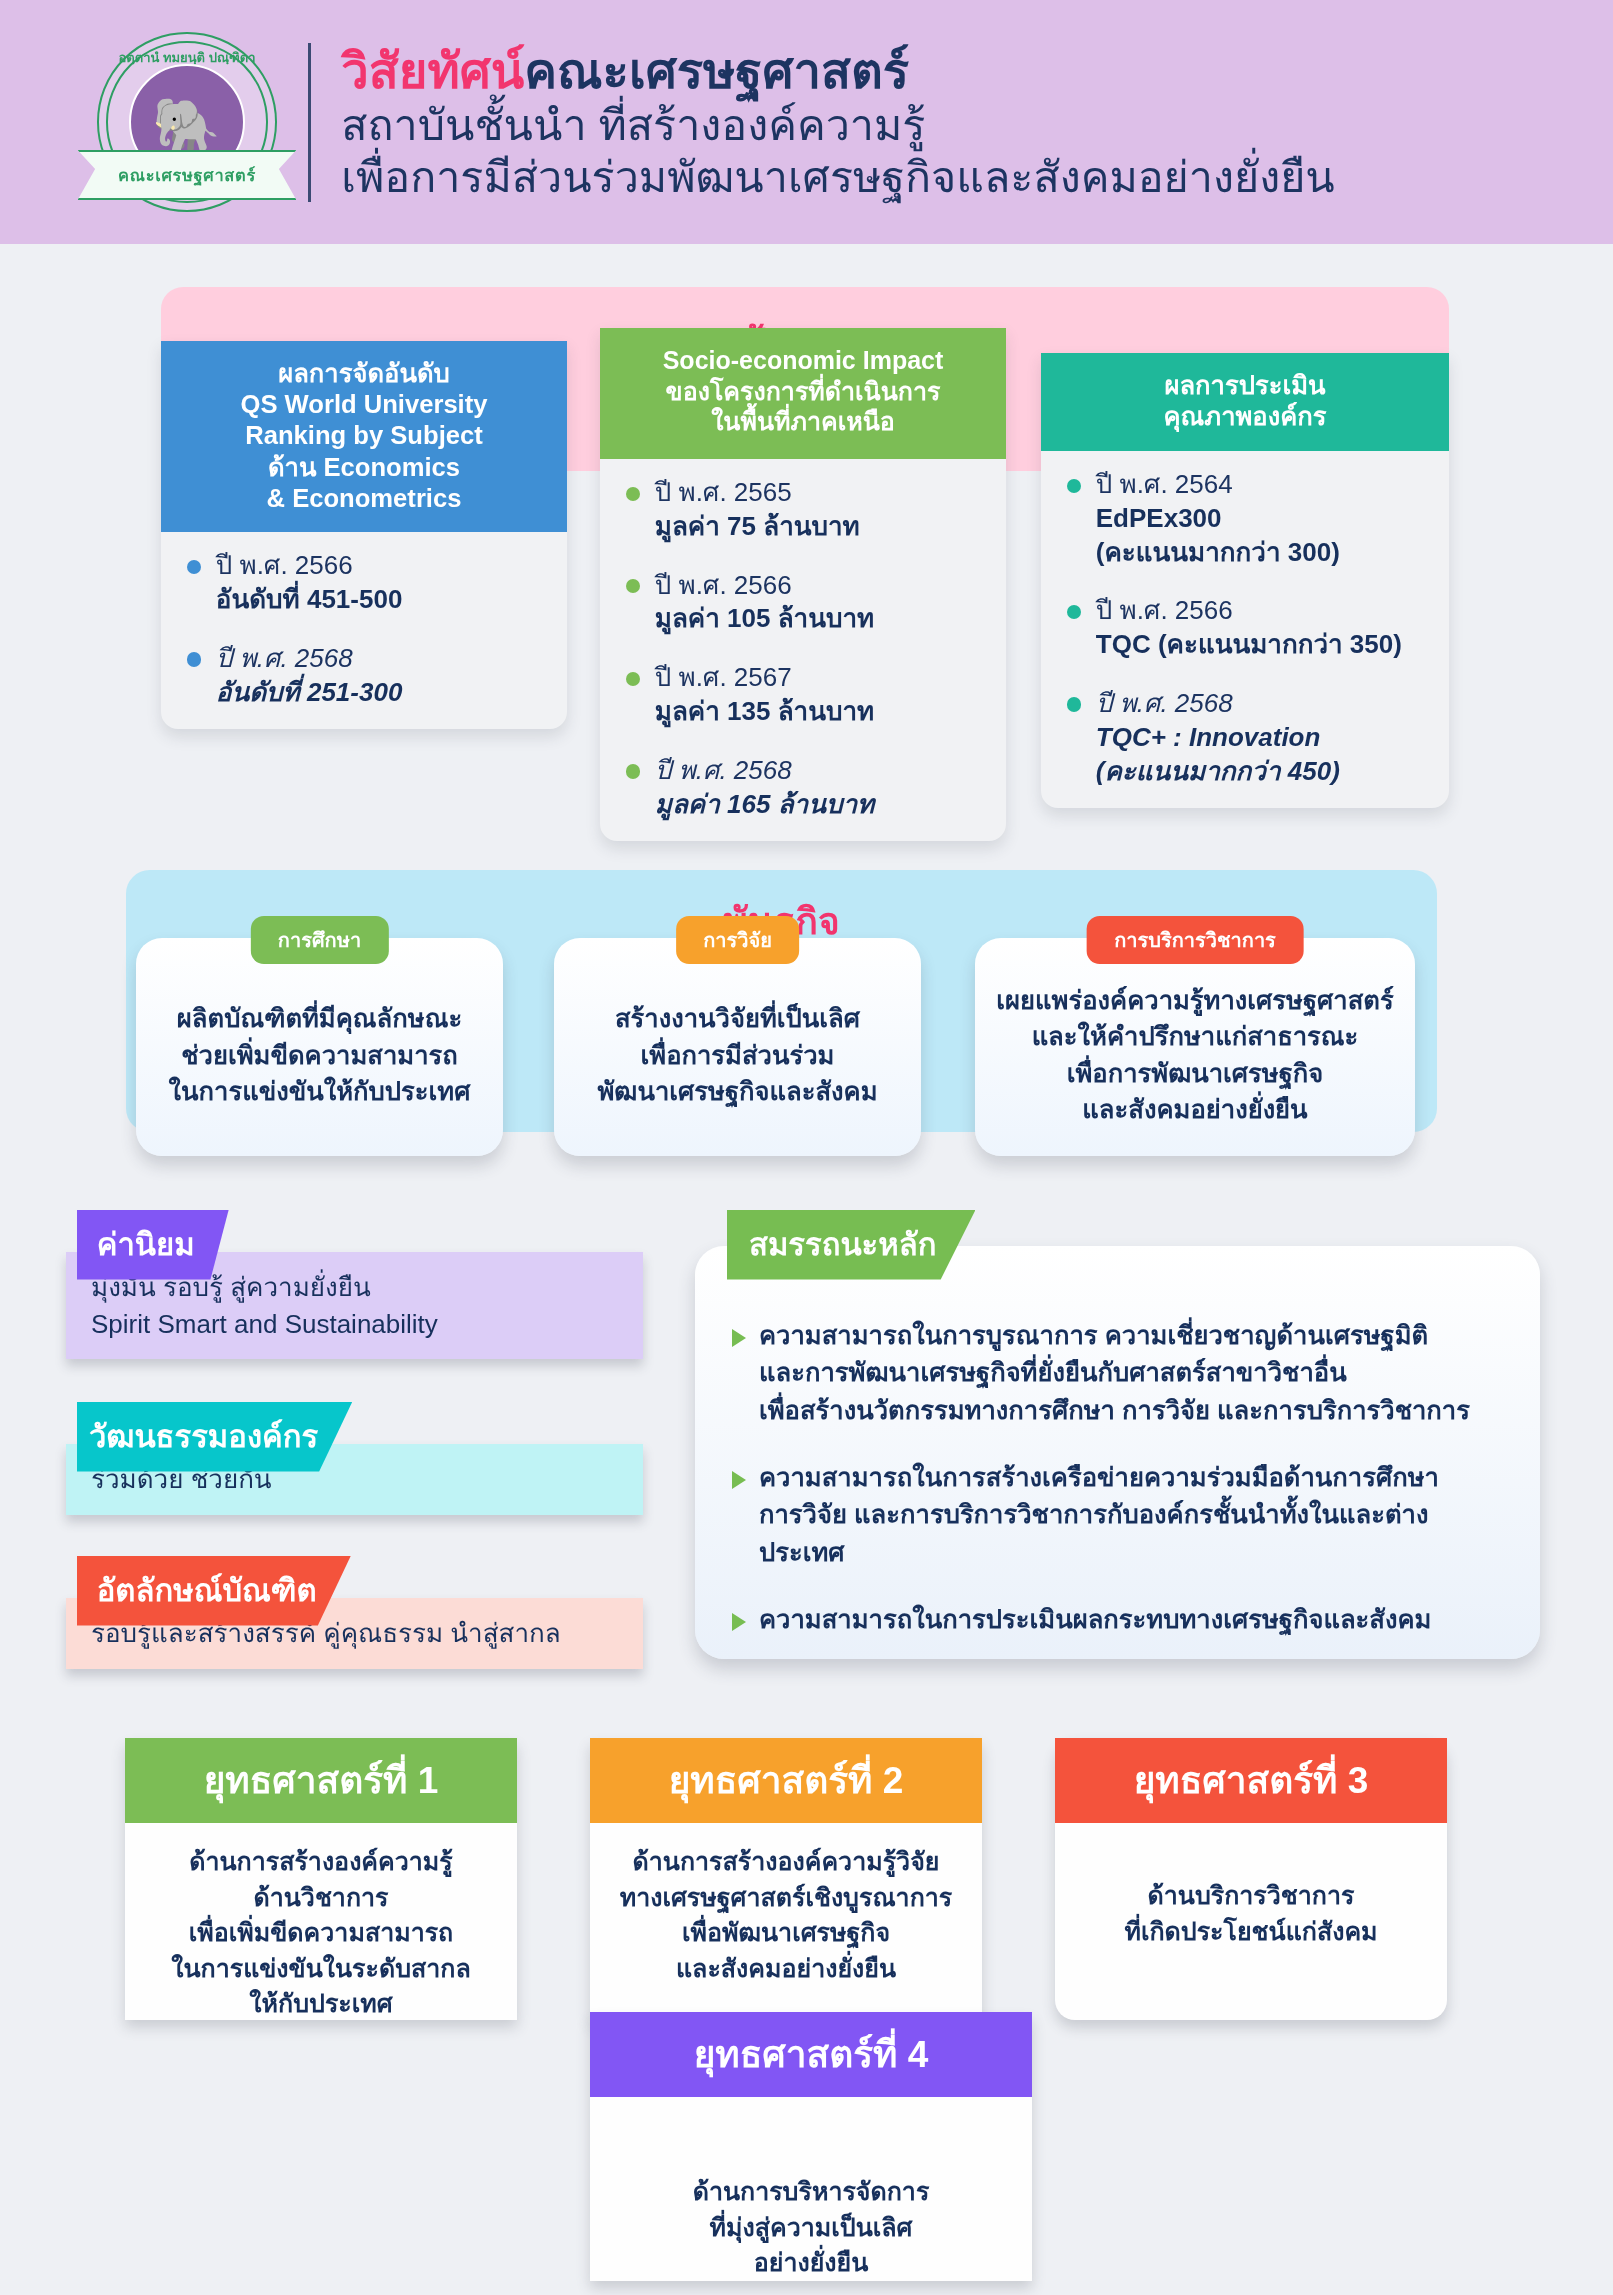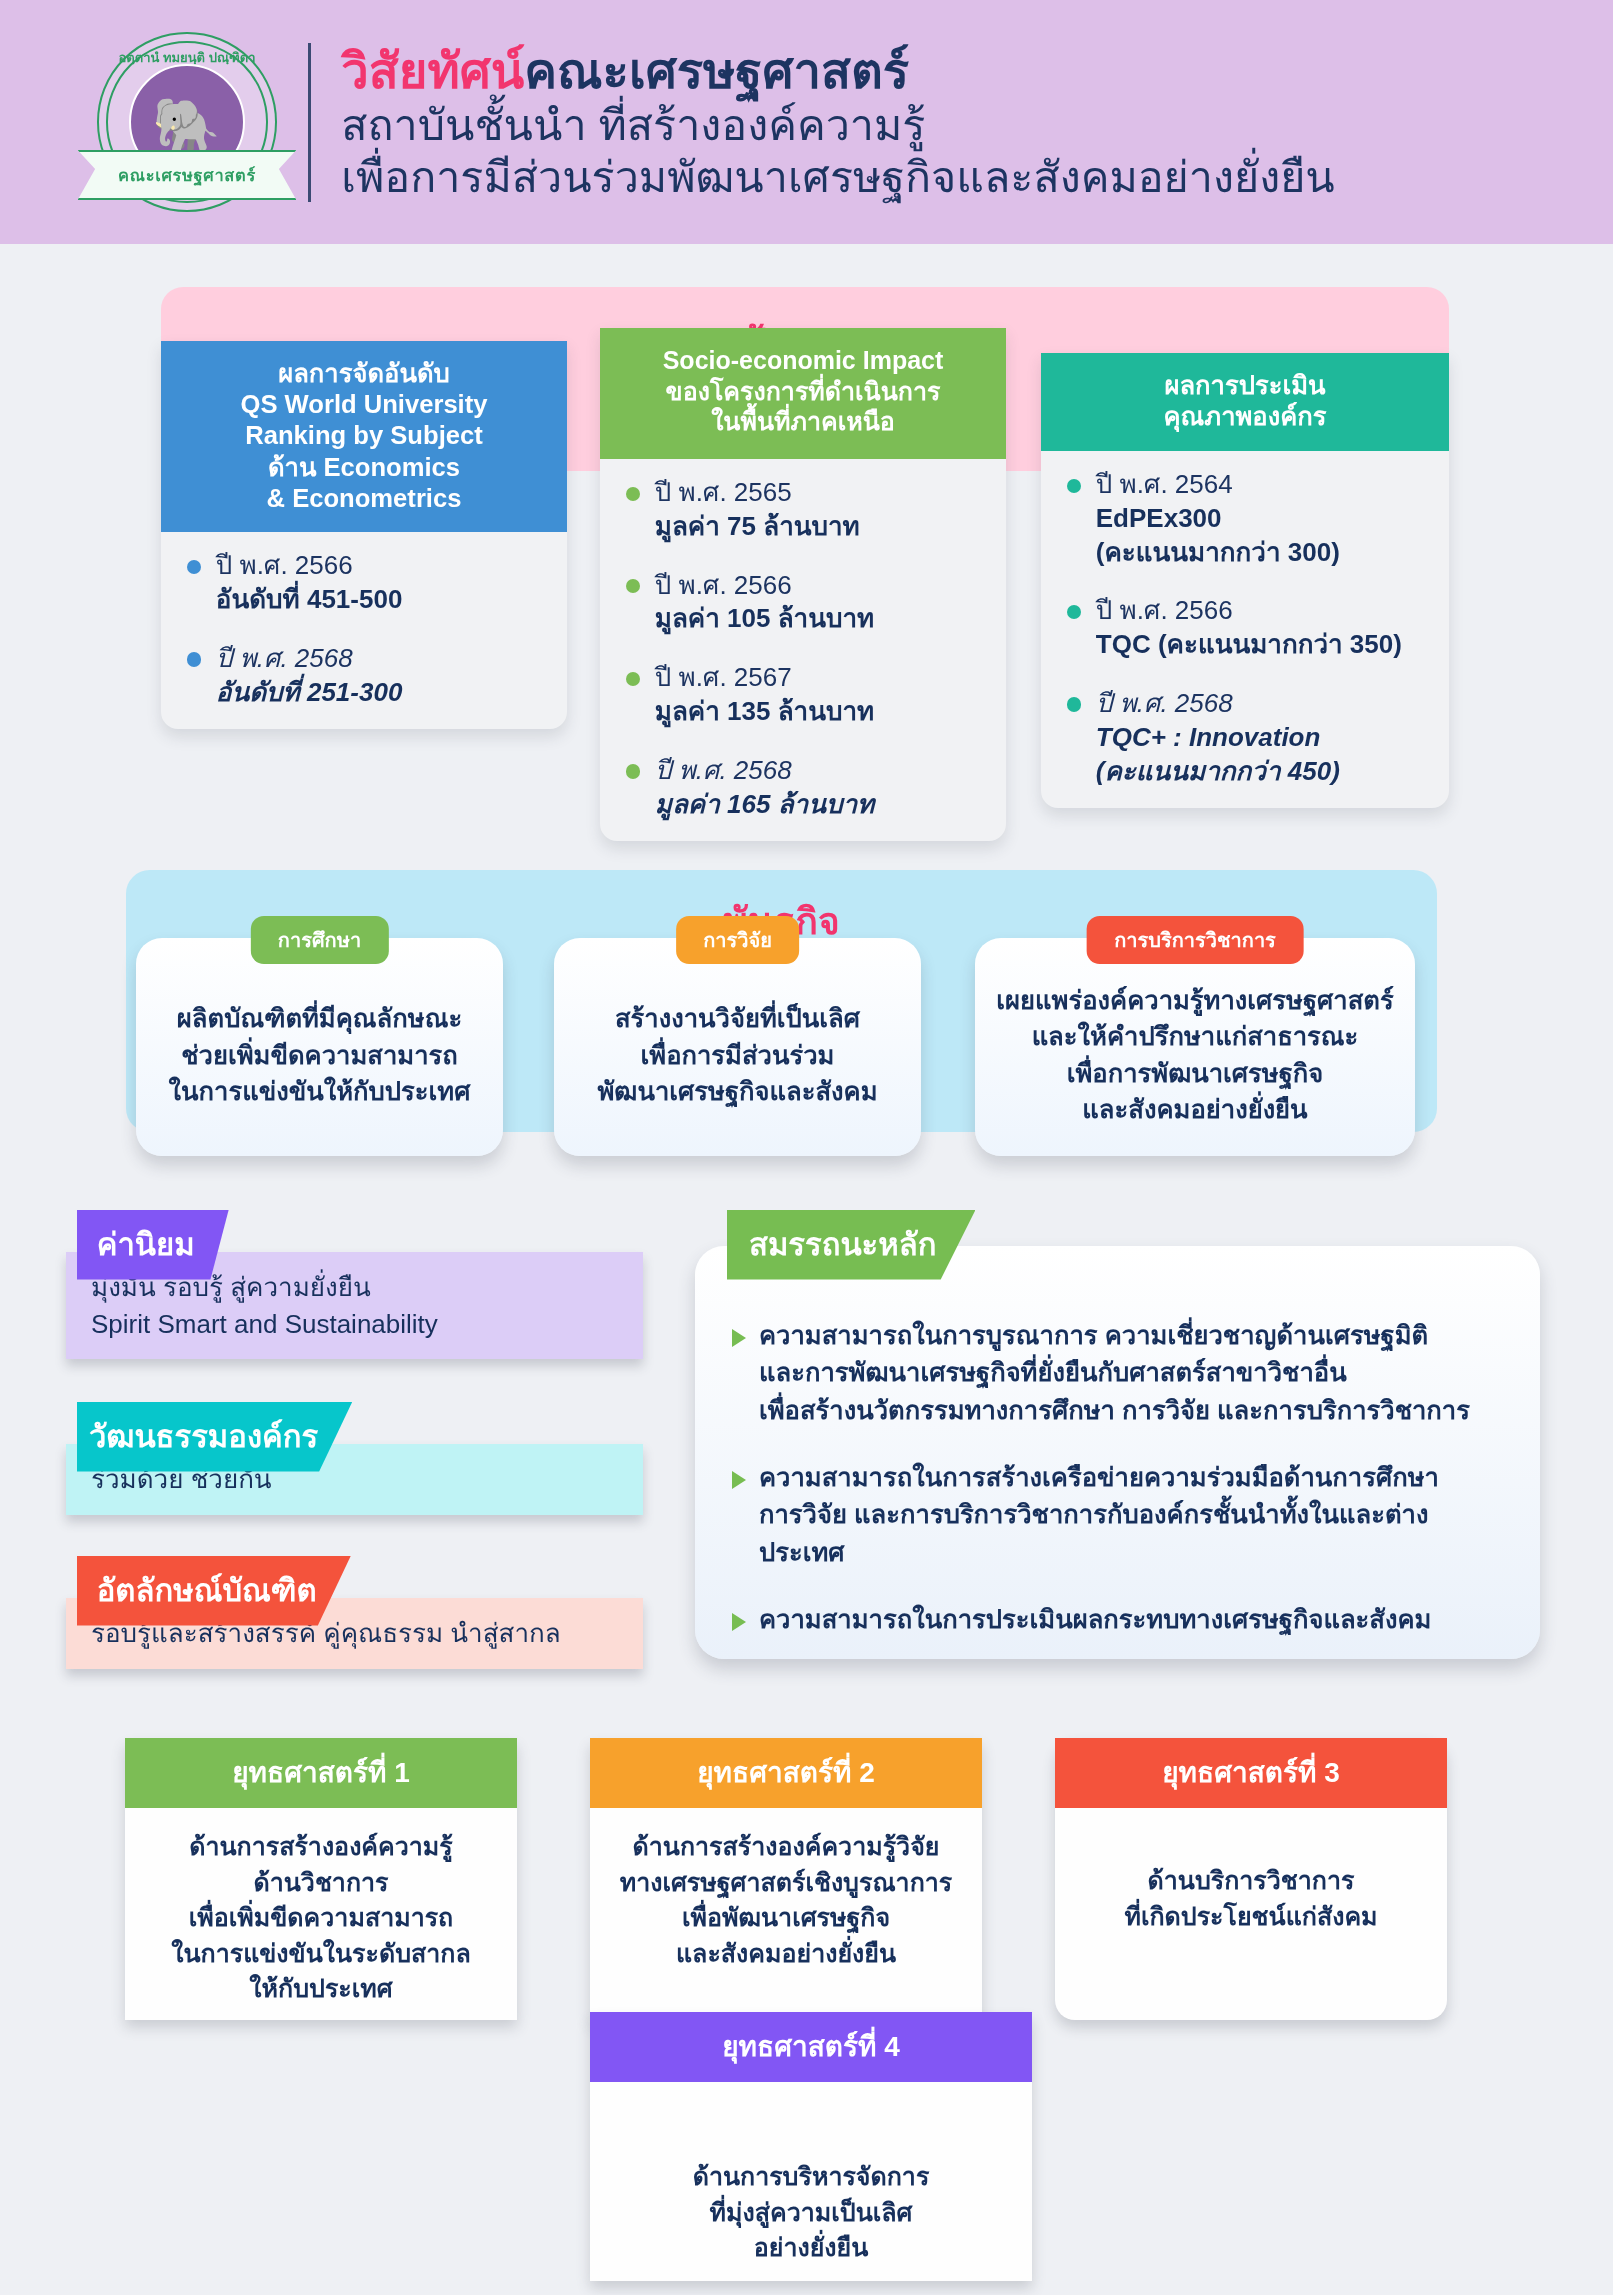--- a/index.html
+++ b/index.html
@@ -193,21 +193,21 @@
     color: #17305c; font-size: 25.6px; font-weight: 600; line-height: 1.46;
   }
 
   
   .strat {
     position: absolute;
     background: #fefefe;
     box-shadow: 0 7.9px 13px rgba(60,65,80,0.20);
   }
   .strat-head {
-    color: #fff; font-weight: 800; font-size: 28px;
+    color: #fff; font-weight: 800; font-size: 37px;
     text-align: center; padding: 11.8px 6.6px 14.4px;
   }
   .strat-body {
     text-align: center; color: #17305c; font-weight: 700;
     font-size: 25px; line-height: 1.42; padding: 21px 15.7px 13px;
   }
 </style>
 </head>
 <body>
 

